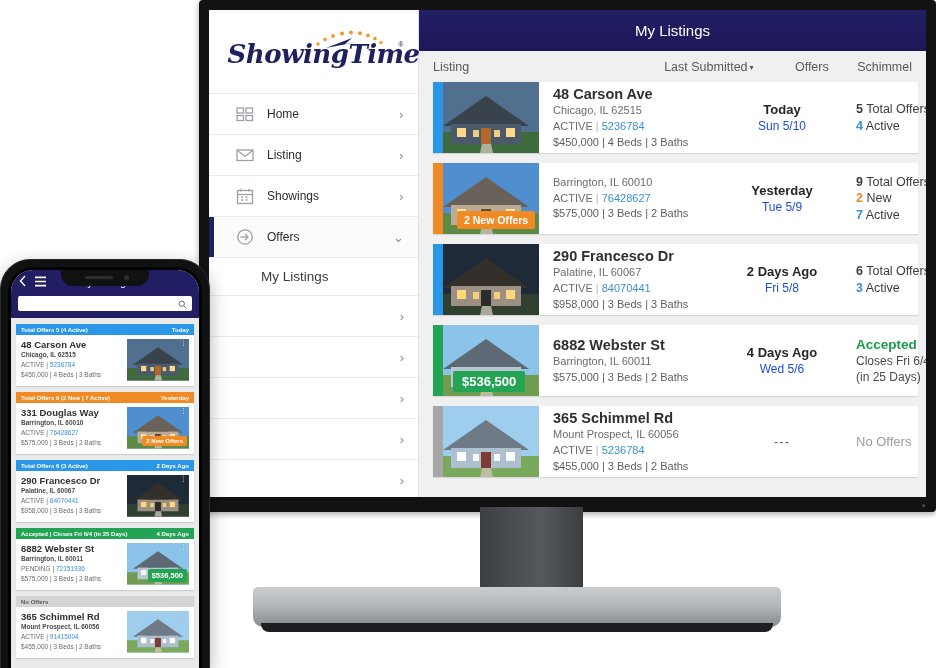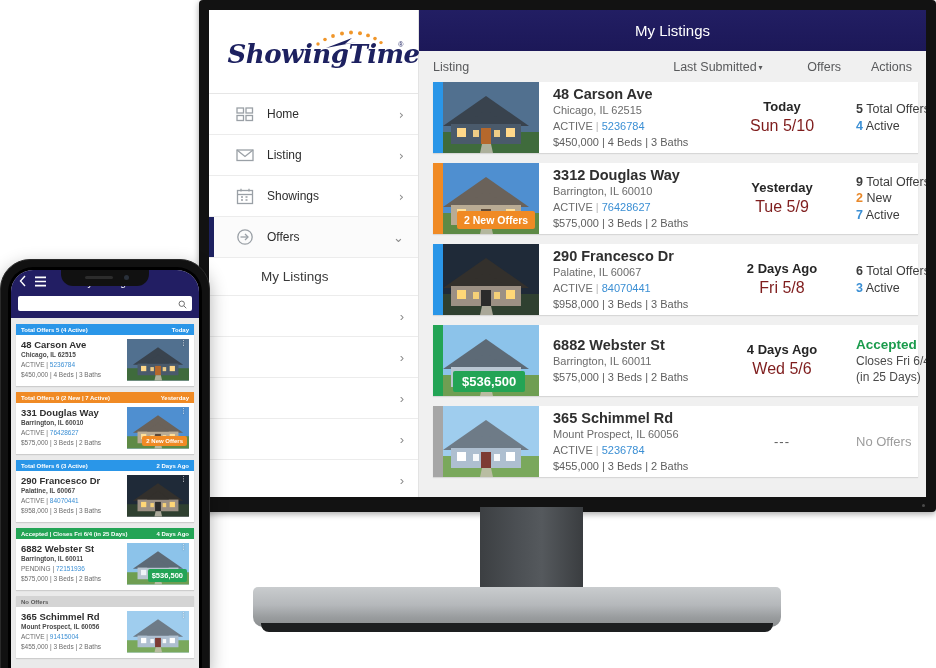--- a/index.html
+++ b/index.html
@@ -115,21 +115,21 @@
   .badge.price{font-size:13px;left:20px;bottom:4px;padding:3px 9px;}
   .info{width:159px;flex:0 0 159px;padding-left:14px;}
   .addr{font-size:14.5px;font-weight:bold;color:#2f2f2f;line-height:1.25;}
   .city{font-size:11px;color:#6b6b6b;line-height:1.45;white-space:nowrap;}
   .mls{font-size:11px;color:#6b6b6b;line-height:1.45;white-space:nowrap;}
   .mls .num{color:#3b8fd4;}
   .specs{font-size:11px;color:#5e5e5e;line-height:1.45;white-space:nowrap;}
 
   .lastcol{width:140px;flex:0 0 140px;text-align:center;}
   .last-rel{font-size:13px;font-weight:bold;color:#262626;line-height:1.35;}
-  .last-abs{font-size:16px;color:#7f1d1d;line-height:1.35;}
+  .last-abs{font-size:12px;color:#1d4ed8;line-height:1.35;}
   .last-dash{font-size:13px;color:#5a5a5a;letter-spacing:1px;}
 
   .offcol{width:112px;flex:0 0 112px;padding-left:4px;}
   .off-line{font-size:12.5px;color:#3c3c3c;line-height:1.33;white-space:nowrap;}
   .off-line b{font-weight:bold;}
   .accepted{font-size:13.5px;font-weight:bold;color:#1a9b4c;line-height:1.35;}
   .closes{font-size:12px;color:#4a4a4a;line-height:1.3;}
   .nooffers{font-size:13px;color:#9c9c9c;}
 
   
@@ -298,21 +298,21 @@
         <div id="app-header">
           <span>My Listings</span>
         </div>
 
         <div id="table-head">
           <div class="th-listing">Listing</div>
           <div class="th-last">
             <span>Last Submitted</span><span class="caret">▾</span>
           </div>
           <div class="th-offers">Offers</div>
-          <div class="th-actions">Actions</div>
+          <div class="th-actions">Schimmel</div>
         </div>
 
         <div id="rows">
     <div class="row">
       <div class="thumb">
         <div class="pic">
   <svg class="house" viewBox="0 0 106 71" preserveAspectRatio="xMidYMid slice">
     <rect width="106" height="71" fill="#51708f"></rect>
     <rect y="50" width="106" height="21" fill="#3f6b3c"></rect>
     <polygon points="10,44 53,14 96,44" fill="#39434e"></polygon>
@@ -359,21 +359,20 @@
     <rect x="48" y="46" width="10" height="16" fill="#5c4a3a"></rect>
     <rect x="40" y="48" width="6" height="7" fill="#ffe09a" opacity=".9"></rect>
     <rect x="61" y="48" width="6" height="7" fill="#ffe09a" opacity=".9"></rect>
     <path d="M47 71 L49 62 L58 62 L60 71 Z" fill="#c9c2b4" opacity=".8"></path>
   </svg>
                 </div>
         <div class="edge" style="background:#f08a24"></div>
         <div class="badge" style="background:#f08a24">2 New Offers</div>
       </div>
       <div class="info">
-        <div class="addr">3312 Douglas Way</div>
         <div class="city">Barrington, IL 60010</div>
         <div class="mls">ACTIVE <span style="color:#b9b9b9">|</span> <span class="num">76428627</span></div>
         <div class="specs">$575,000 | 3 Beds | 2 Baths</div>
       </div>
       <div class="lastcol">
                 <div class="last-rel">Yesterday</div>
        <div class="last-abs">Tue 5/9</div>
               </div>
       <div class="offcol">
                 <div class="off-line"><b style="color:#3c3c3c">9</b> Total Offers</div>

